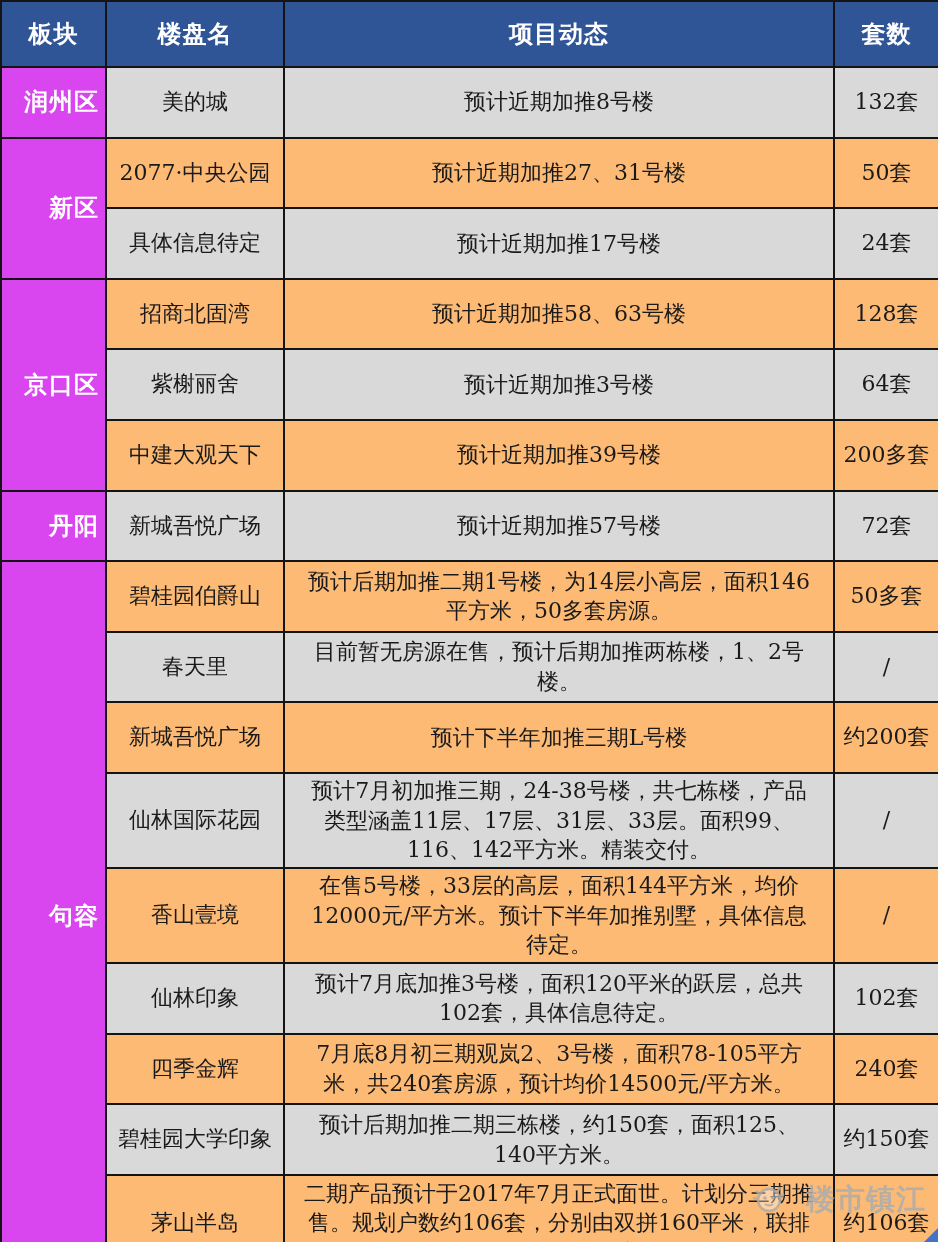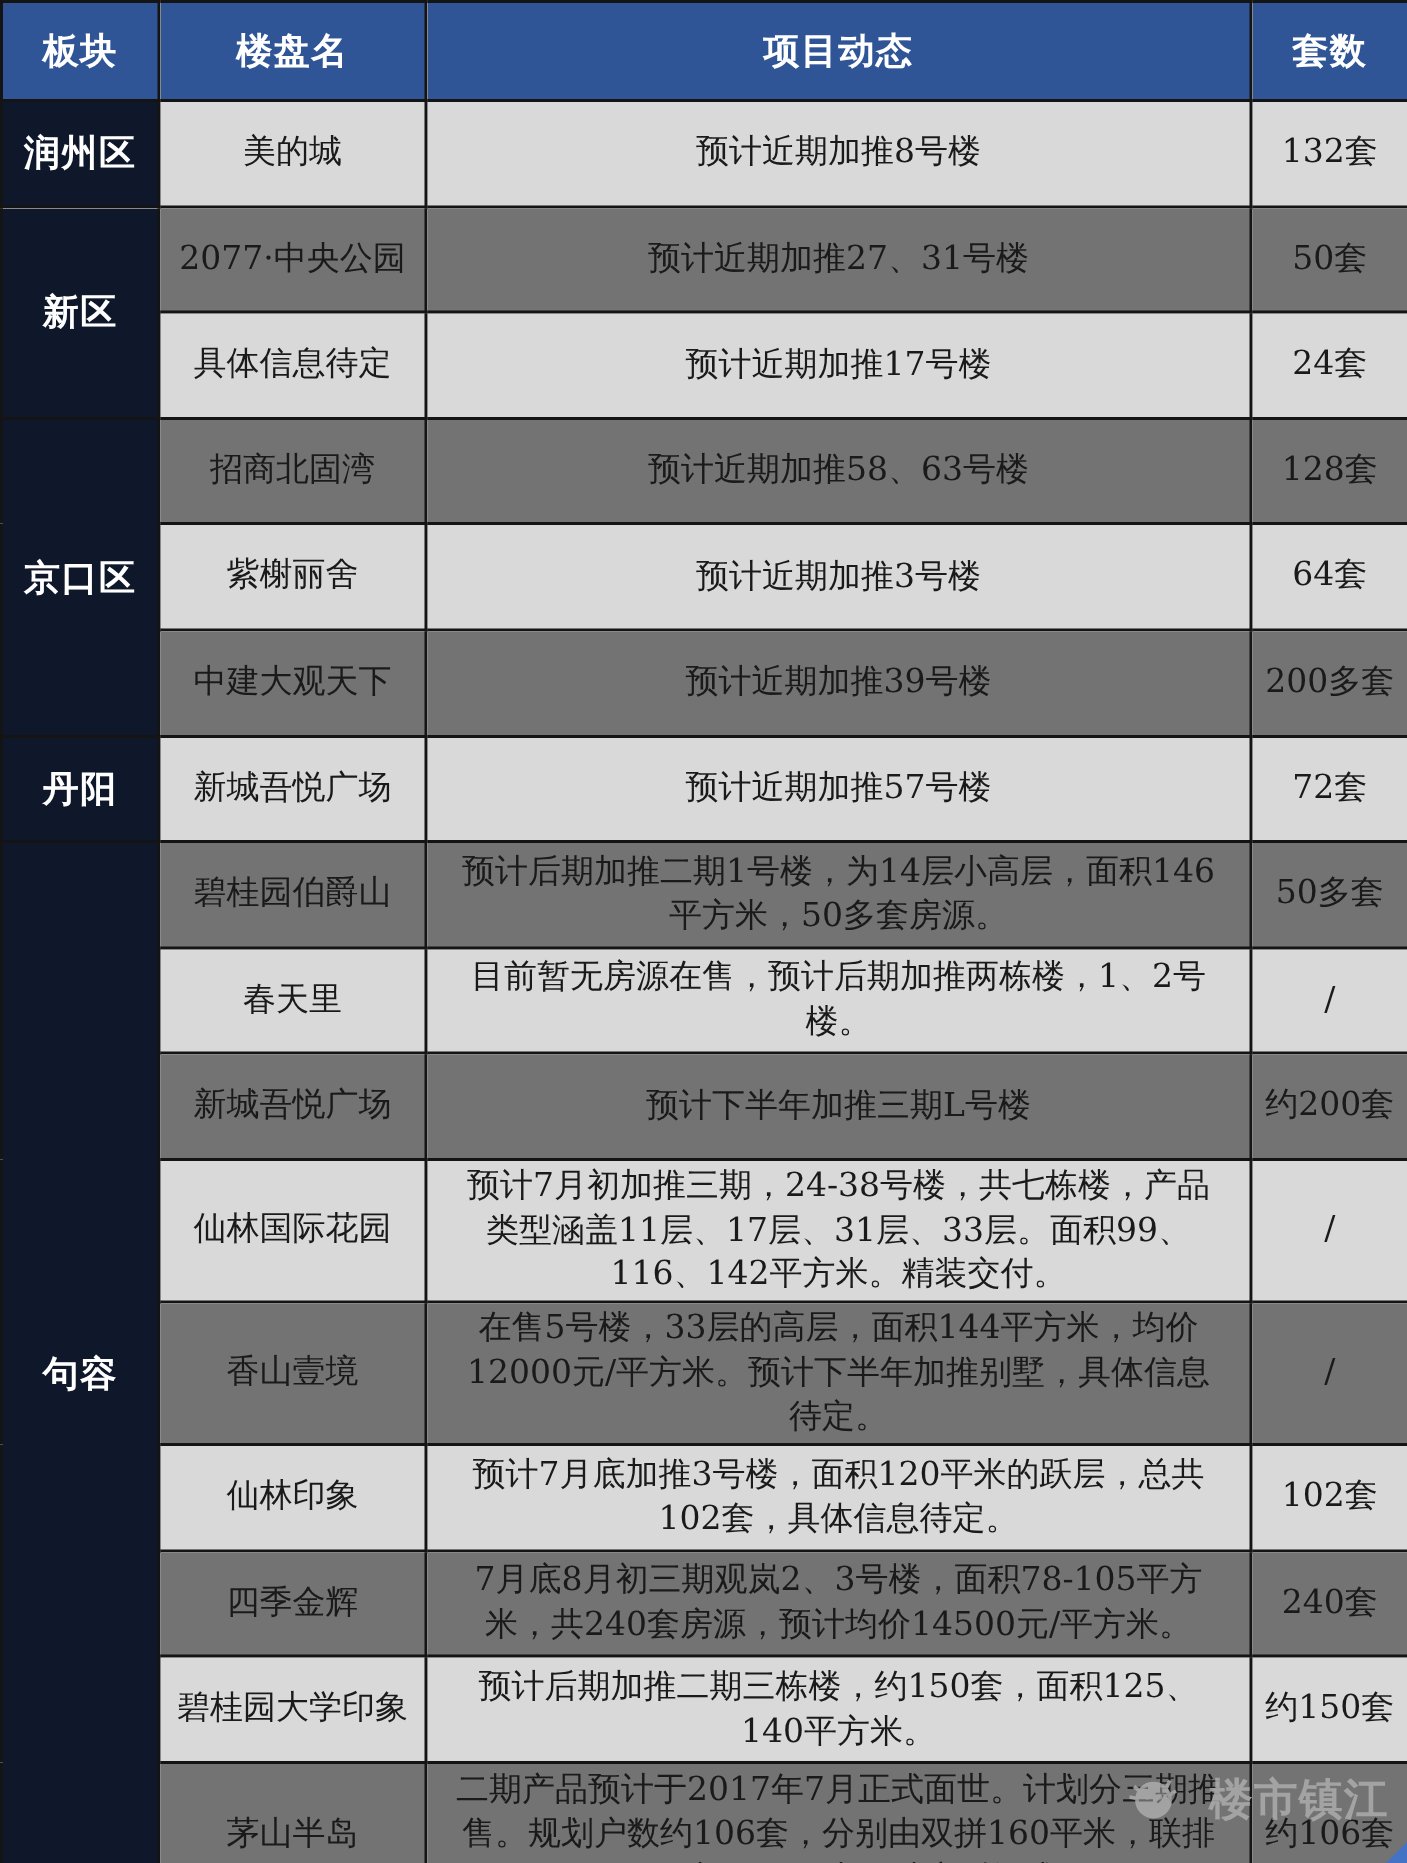--- a/index.html
+++ b/index.html
@@ -37,28 +37,29 @@
     color: #ffffff;
     font-family: "DejaVu Sans", "Liberation Sans", sans-serif;
     font-weight: bold;
     font-size: 24px;
     letter-spacing: 1px;
   }
   tbody tr { height: 70px; }
   tbody tr.rh90 { height: 90px; }
   tbody tr.rh98 { height: 98px; }
   tr.gray td { background: #D9D9D9; }
-  tr.white td { background: #737373; }
+  tr.white td { background: #fdba74; }
   tbody tr td.district {
-    background: #0f172a;
+    background: #d946ef;
     color: #ffffff;
     font-family: Liberation Sans, sans-serif;
     font-weight: bold;
     font-size: 24px;
     letter-spacing: 1px;
+    text-align: right;
   }
   td.name  { font-size: 22px; line-height: 1.3; }
   td.count { font-size: 22px; line-height: 1.3; padding: 20px 3px; }
   td.dynamic {
     font-size: 22px;
     line-height: 1.35;
     padding: 2px 17px;
   }
   .watermark {
     position: absolute;

